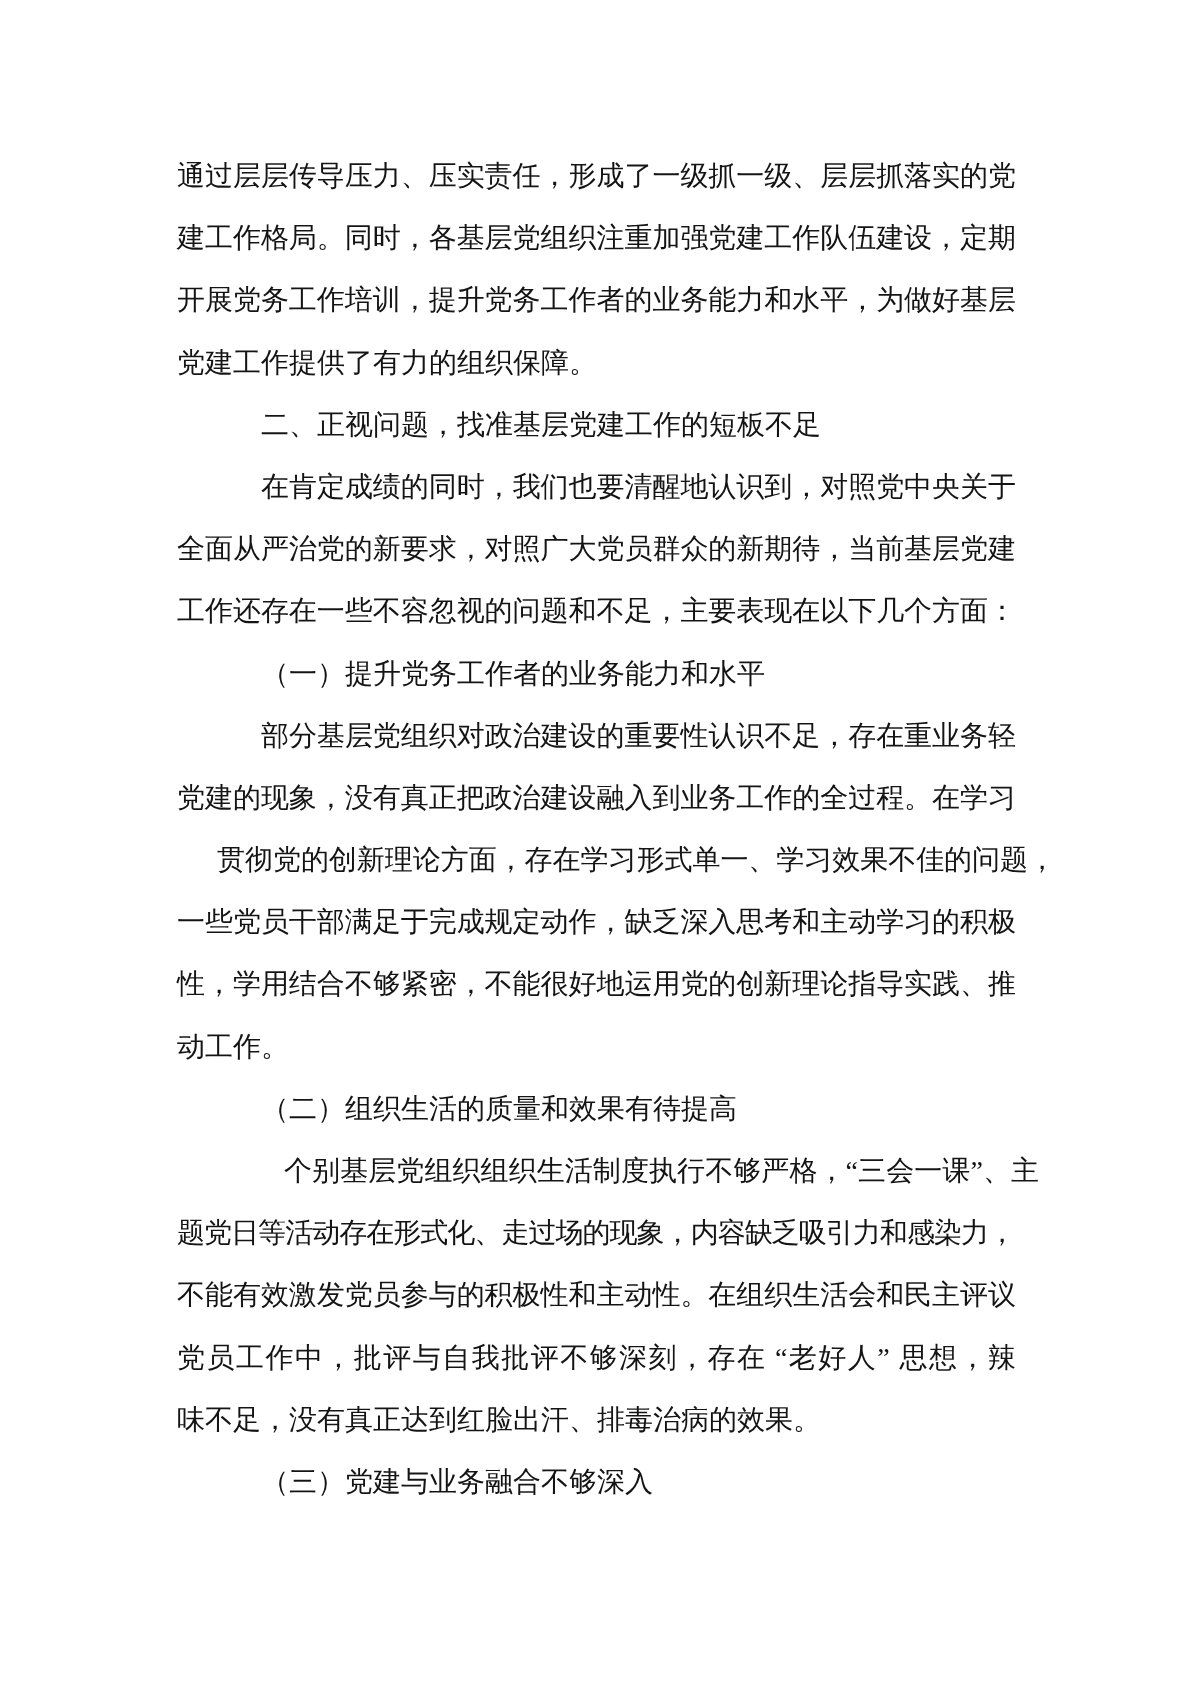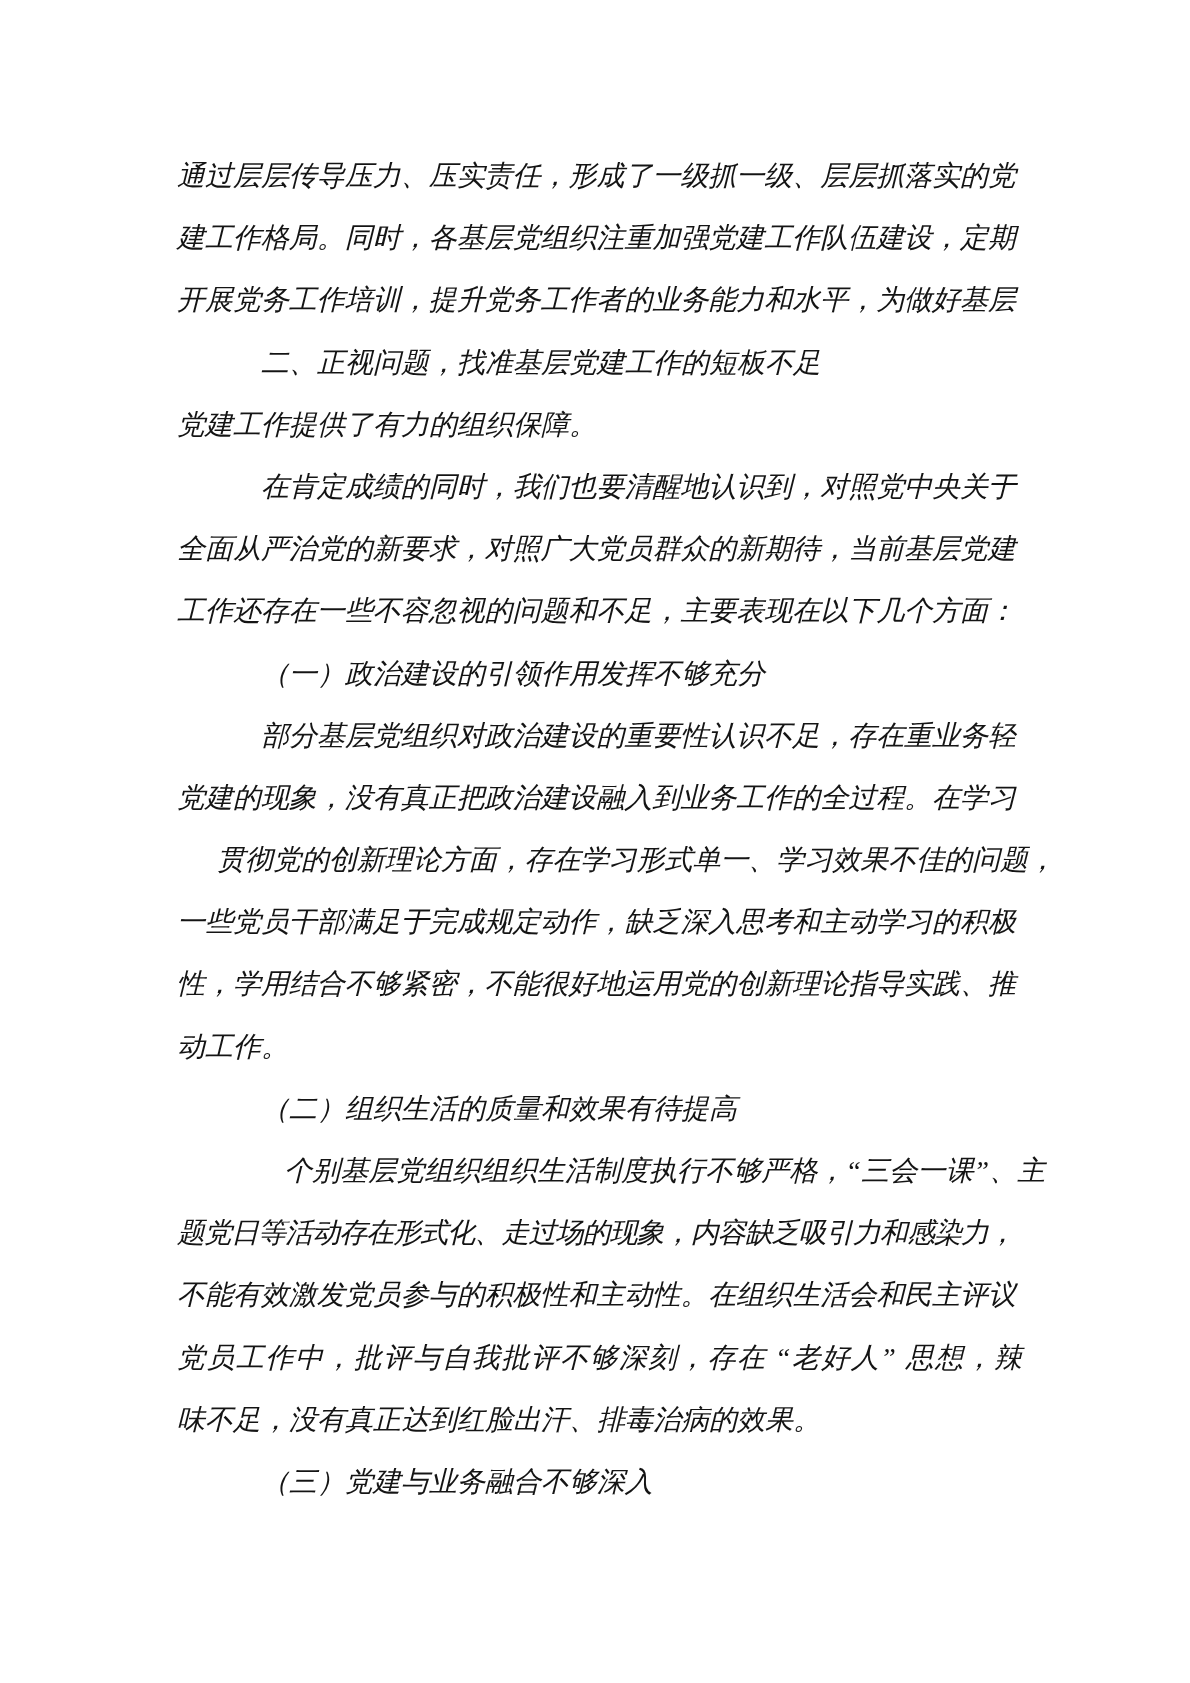--- a/index.html
+++ b/index.html
@@ -14,21 +14,20 @@
     overflow: hidden;
     font-family: "Liberation Serif", "DejaVu Serif", serif;
   }
   .page {
     position: absolute;
     left: 0;
     top: 0;
     width: 1042px;
     height: 1683px;
     background: #ffffff;
-    font-style: italic;
   }
   .text-column {
     position: absolute;
     left: 177px;
     top: 145px;
     width: 839px;
     color: #141414;
     font-size: 28px;
     line-height: 62.2px;
   }
@@ -46,26 +45,26 @@
   }
 </style>
 </head>
 <body style="background: rgb(255, 255, 255);">
 
 <div class="page">
   <div class="text-column" id="text-column" style="color: rgb(20, 20, 20);">
       <div class="line"><span style="letter-spacing: -0.0344828px;">通过层层传导压力、压实责任，形成了一级抓一级、层层抓落实的党</span></div>
       <div class="line"><span style="letter-spacing: -0.0344828px;">建工作格局。同时，各基层党组织注重加强党建工作队伍建设，定期</span></div>
       <div class="line"><span style="letter-spacing: -0.0344828px; margin-top: 48px;">开展党务工作培训，提升党务工作者的业务能力和水平，为做好基层</span></div>
+      <div class="line"><span>党建工作提供了有力的组织保障。</span></div>
       <div class="line indent"><span>二、正视问题，找准基层党建工作的短板不足</span></div>
-      <div class="line"><span>党建工作提供了有力的组织保障。</span></div>
       <div class="line indent"><span style="letter-spacing: -0.0384615px;">在肯定成绩的同时，我们也要清醒地认识到，对照党中央关于</span></div>
       <div class="line"><span style="letter-spacing: -0.0344828px;">全面从严治党的新要求，对照广大党员群众的新期待，当前基层党建</span></div>
       <div class="line"><span style="letter-spacing: -0.0344828px;">工作还存在一些不容忽视的问题和不足，主要表现在以下几个方面：</span></div>
-      <div class="line indent"><span>（一）政治建设的引领作用发挥不够充分</span></div>
+      <div class="line indent"><span>（一）提升党务工作者的业务能力和水平</span></div>
       <div class="line indent"><span style="letter-spacing: -0.0384615px;">部分基层党组织对政治建设的重要性认识不足，存在重业务轻</span></div>
       <div class="line"><span style="letter-spacing: -0.0344828px;">党建的现象，没有真正把政治建设融入到业务工作的全过程。在学习</span></div>
       <div class="line"><span style="letter-spacing: -0.0344828px; margin-left: 40px;">贯彻党的创新理论方面，存在学习形式单一、学习效果不佳的问题，</span></div>
       <div class="line"><span style="letter-spacing: -0.0344828px;">一些党员干部满足于完成规定动作，缺乏深入思考和主动学习的积极</span></div>
       <div class="line"><span style="letter-spacing: -0.0344828px;">性，学用结合不够紧密，不能很好地运用党的创新理论指导实践、推</span></div>
       <div class="line"><span>动工作。</span></div>
       <div class="line indent"><span>（二）组织生活的质量和效果有待提高</span></div>
       <div class="line indent"><span style="letter-spacing: 0.0792824px; margin-left: 23px;">个别基层党组织组织生活制度执行不够严格，“三会一课”、主</span></div>
       <div class="line"><span style="letter-spacing: -0.966667px; margin-top: 23px;">题党日等活动存在形式化、走过场的现象，内容缺乏吸引力和感染力，</span></div>
       <div class="line"><span style="letter-spacing: -0.0344828px;">不能有效激发党员参与的积极性和主动性。在组织生活会和民主评议</span></div>

